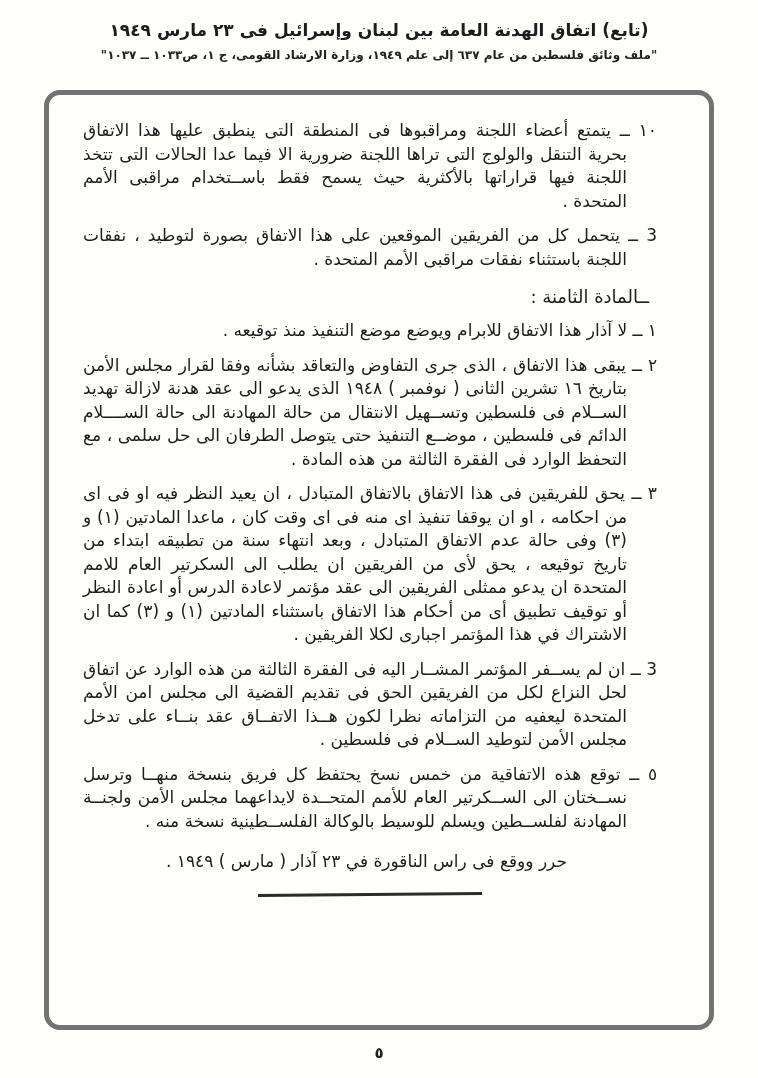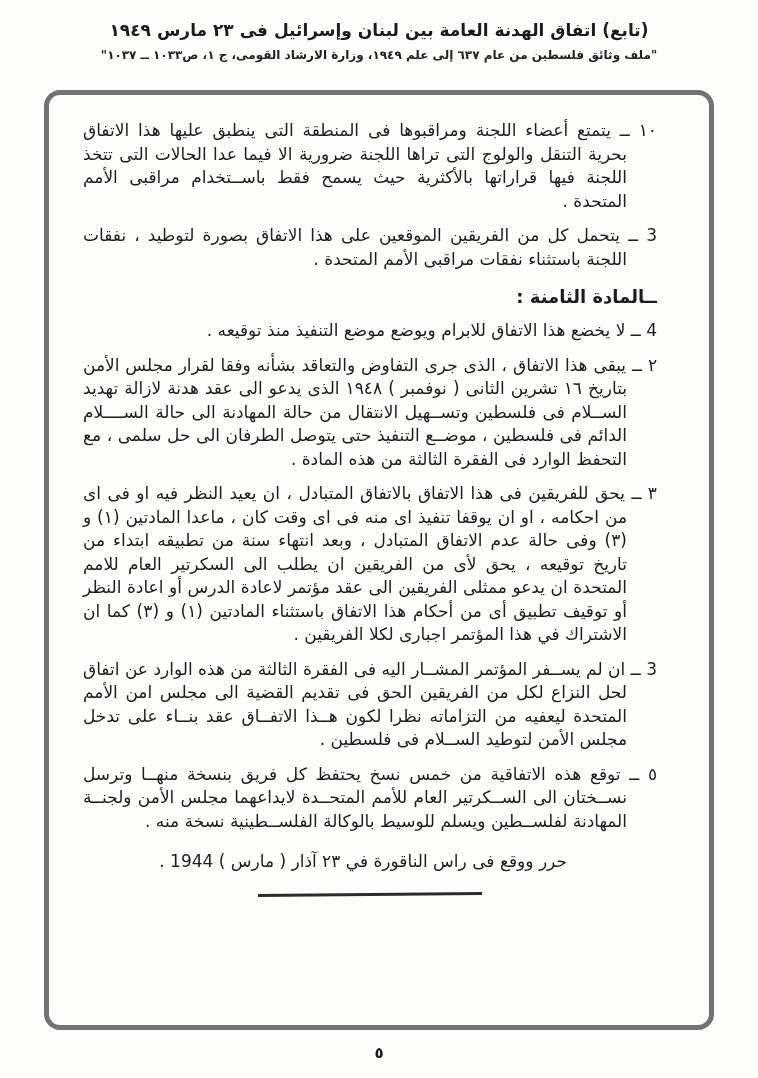--- a/index.html
+++ b/index.html
@@ -39,22 +39,22 @@
   }
   .item{
     font-size:17px;line-height:23.5px;
     text-align:justify;
     margin:0 0 11px 0;
     padding-right:30px;
     text-indent:-30px;
   }
   .num{white-space:nowrap;}
   .article-heading{
-    font-size:18px;font-weight:bold;
-    margin:15px 0 12px 0;
+    font-size:18px;font-weight:normal;
+    margin:15px 8px 12px 0;
   }
   .closing{
     font-size:17px;line-height:24px;
     margin:16px 90px 0 0;
   }
   .rule{
     width:224px;height:0;
     border-top:3px solid #2b2b2b;
     margin:20px auto 0 auto;
     transform:rotate(-0.5deg);
@@ -77,31 +77,31 @@
 
   <div class="frame">
     <div class="content">
 
       <p class="item"><span class="num">١٠ ــ</span> <span>يتمتع أعضاء اللجنة ومراقبوها فى المنطقة التى ينطبق عليها هذا الاتفاق بحرية التنقل والولوج التى تراها اللجنة ضرورية الا فيما عدا الحالات التى تتخذ اللجنة فيها قراراتها بالأكثرية حيث يسمح فقط باســتخدام مراقبى الأمم المتحدة .</span></p>
 
       <p class="item"><span class="num">3 ــ</span> <span>يتحمل كل من الفريقين الموقعين على هذا الاتفاق بصورة لتوطيد ، نفقات اللجنة باستثناء نفقات مراقبى الأمم المتحدة .</span></p>
 
       <p class="article-heading"><span>ــ</span><span>المادة الثامنة :</span></p>
 
-      <p class="item"><span class="num">4 ــ</span> <span>لا يخضع هذا الاتفاق للابرام ويوضع موضع التنفيذ منذ توقيعه .</span></p>
+      <p class="item"><span class="num">١ ــ</span> <span>لا آذار هذا الاتفاق للابرام ويوضع موضع التنفيذ منذ توقيعه .</span></p>
 
       <p class="item"><span class="num">٢ ــ</span> <span>يبقى هذا الاتفاق ، الذى جرى التفاوض والتعاقد بشأنه وفقا لقرار مجلس الأمن بتاريخ ١٦ تشرين الثانى ( نوفمبر ) ١٩٤٨ الذى يدعو الى عقد هدنة لازالة تهديد الســلام فى فلسطين وتســهيل الانتقال من حالة المهادنة الى حالة الســــلام الدائم فى فلسطين ، موضــع التنفيذ حتى يتوصل الطرفان الى حل سلمى ، مع التحفظ الوارد فى الفقرة الثالثة من هذه المادة .</span></p>
 
       <p class="item"><span class="num">٣ ــ</span> <span>يحق للفريقين فى هذا الاتفاق بالاتفاق المتبادل ، ان يعيد النظر فيه او فى اى من احكامه ، او ان يوقفا تنفيذ اى منه فى اى وقت كان ، ماعدا المادتين (١) و (٣) وفى حالة عدم الاتفاق المتبادل ، وبعد انتهاء سنة من تطبيقه ابتداء من تاريخ توقيعه ، يحق لأى من الفريقين ان يطلب الى السكرتير العام للامم المتحدة ان يدعو ممثلى الفريقين الى عقد مؤتمر لاعادة الدرس أو اعادة النظر أو توقيف تطبيق أى من أحكام هذا الاتفاق باستثناء المادتين (١) و (٣) كما ان الاشتراك في هذا المؤتمر اجبارى لكلا الفريقين .</span></p>
 
       <p class="item"><span class="num">3 ــ</span> <span>ان لم يســفر المؤتمر المشــار اليه فى الفقرة الثالثة من هذه الوارد عن اتفاق لحل النزاع لكل من الفريقين الحق فى تقديم القضية الى مجلس امن الأمم المتحدة ليعفيه من التزاماته نظرا لكون هــذا الاتفــاق عقد بنــاء على تدخل مجلس الأمن لتوطيد الســلام فى فلسطين .</span></p>
 
       <p class="item"><span class="num">٥ ــ</span> <span>توقع هذه الاتفاقية من خمس نسخ يحتفظ كل فريق بنسخة منهــا وترسل نســختان الى الســكرتير العام للأمم المتحــدة لايداعهما مجلس الأمن ولجنــة المهادنة لفلســطين ويسلم للوسيط بالوكالة الفلســطينية نسخة منه .</span></p>
 
-      <p class="closing">حرر ووقع فى راس الناقورة في ٢٣ آذار ( مارس ) 1944 .</p>
+      <p class="closing">حرر ووقع فى راس الناقورة في ٢٣ آذار ( مارس ) ١٩٤٩ .</p>
 
       <div class="rule"></div>
 
     </div>
   </div>
 
   <div class="pagenum">٥</div>
 
 </div>
 

